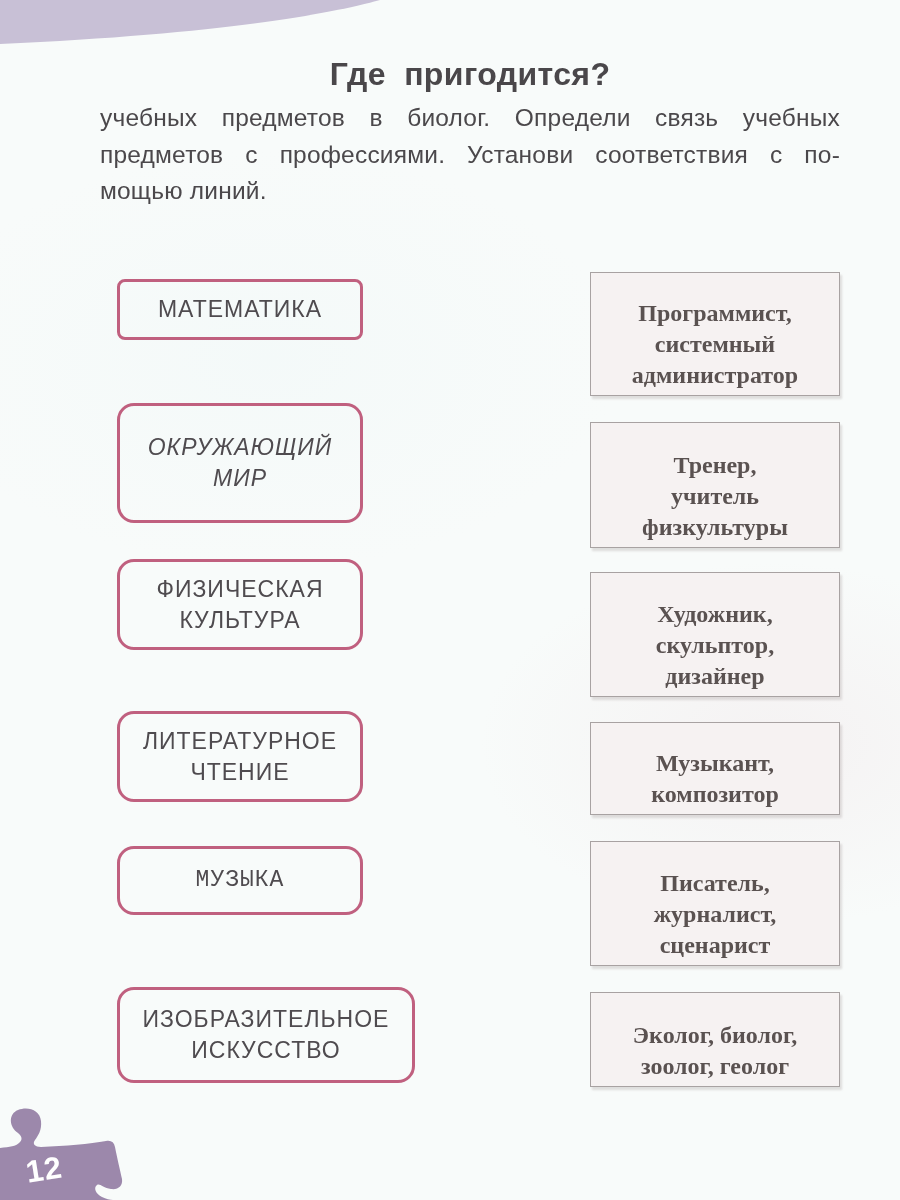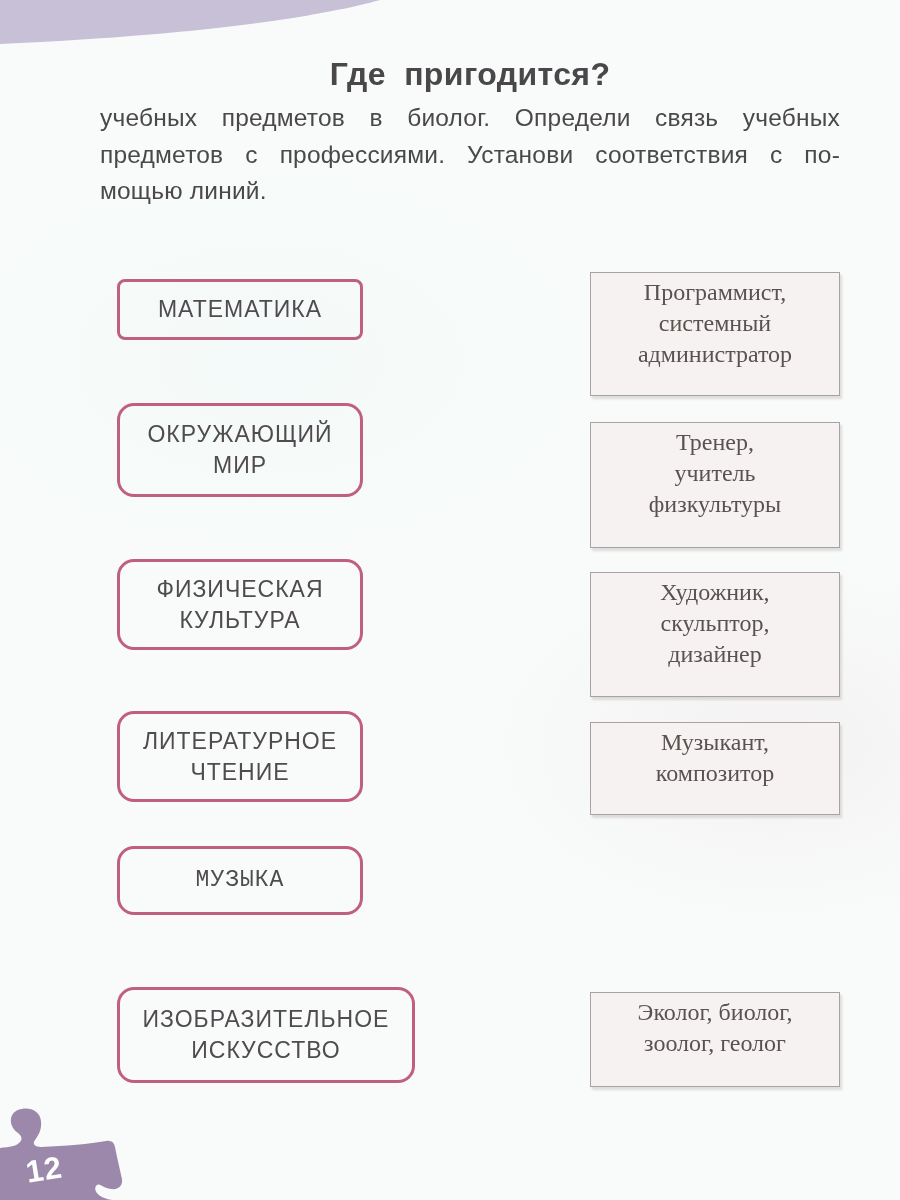--- a/index.html
+++ b/index.html
@@ -38,33 +38,33 @@
     border:3px solid #c0607f;border-radius:17px;
     background:transparent;
     display:flex;align-items:center;justify-content:center;
     box-sizing:border-box;padding:4px 10px;
   }
   .pill .pill-label{
     font-size:23px;line-height:31px;color:#4f4b4f;
     letter-spacing:1px;text-align:center;
   }
   .pill.p1{top:279px;height:61px;border-radius:8px;}
-  .pill.p2{top:403px;height:94px;}
+  .pill.p2{top:403px;height:120px;font-style:italic;}
   .pill.p3{top:559px;height:91px;}
   .pill.p4{top:711px;height:91px;}
   .pill.p5{top:846px;height:69px;font-family:Liberation Mono, monospace;}
   .pill.p6{top:987px;height:96px;width:298px;}
 
   .card{
     position:absolute;left:590px;width:250px;
     background:#f6f2f2;
     border:1.5px solid #a8a2a2;
     box-shadow:2px 3px 2px rgba(130,120,120,.22);
-    display:flex;align-items:flex-start;justify-content:center;
-    box-sizing:border-box;padding:4px 8px;
+    display:flex;align-items:flex-end;justify-content:center;
+    box-sizing:border-box;padding:4px 8px;font-weight:bold;
   }
   .card .card-text{
     font-family:"Liberation Serif","DejaVu Serif",serif;
     font-size:24px;line-height:31px;color:#5a5251;
     text-align:center;white-space:pre-line;
   }
   .card.c1{top:272px;height:124px;}
   .card.c2{top:422px;height:126px;}
   .card.c3{top:572px;height:125px;}
   .card.c4{top:722px;height:93px;}
@@ -125,20 +125,25 @@
   </div>
   <div class="card c3">
     <span class="card-text">Художник,
 скульптор,
 дизайнер</span>
   </div>
   <div class="card c4">
     <span class="card-text">Музыкант,
 композитор</span>
   </div>
+  <div class="card c5">
+    <span class="card-text">Писатель,
+журналист,
+сценарист</span>
+  </div>
   <div class="card c6">
     <span class="card-text">Эколог, биолог,
 зоолог, геолог</span>
   </div>
 
   <svg class="puzzle-svg" width="140" height="94" viewBox="0 0 140 94">
     <path fill="#9c88ab" d="
       M0,42
       C10,41 16,40 19,37
       C23,34 22,30 18,27

